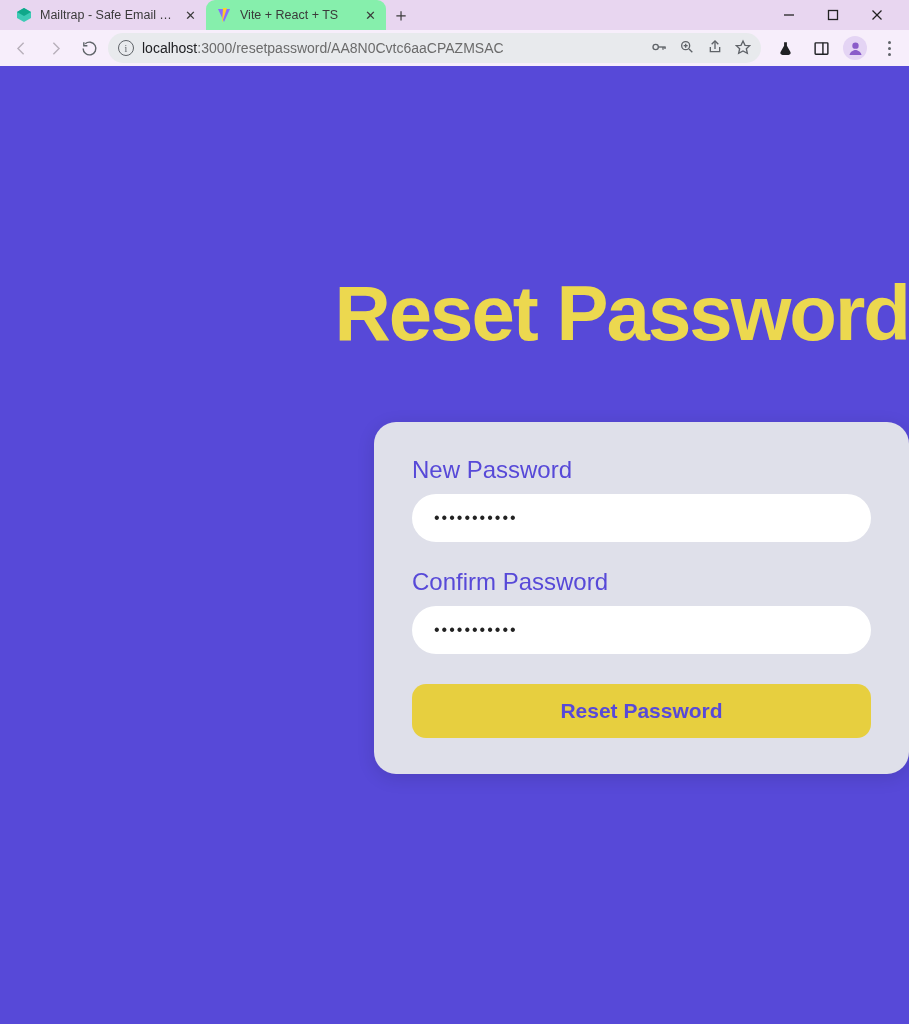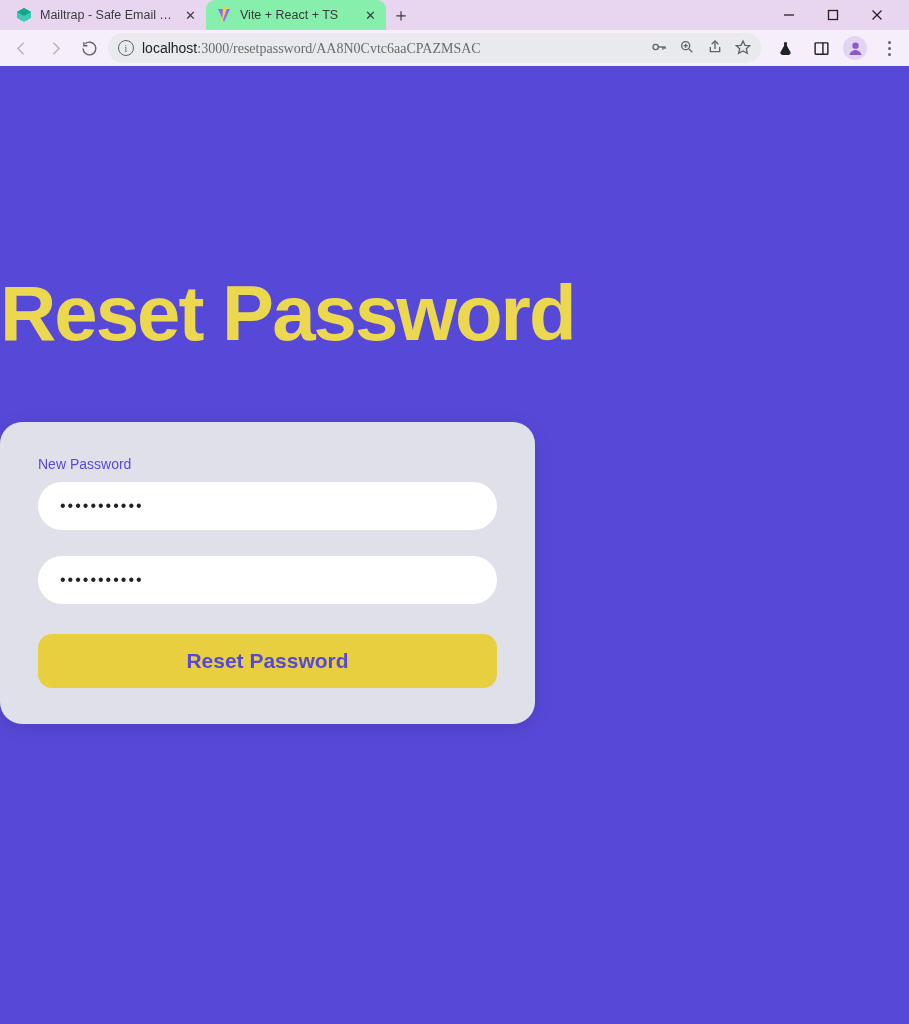--- a/index.html
+++ b/index.html
@@ -21,41 +21,41 @@
   .new-tab { width: 30px; height: 30px; display: flex; align-items: center; justify-content: center; font-size: 18px; color: #3a3a3a; }
 
   .toolbar { height: 36px; background: #f7eefb; display: flex; align-items: center; padding: 0 6px; gap: 4px; }
   .tool-btn { width: 30px; height: 30px; display: flex; align-items: center; justify-content: center; border-radius: 15px; color: #5c5c5c; }
   .tool-btn.disabled { color: #b8b0bb; }
   .tool-btn svg { width: 17px; height: 17px; }
 
   .omnibox { flex: 1 1 auto; height: 30px; background: #e8eaed; border-radius: 15px; display: flex; align-items: center; padding: 0 10px; gap: 8px; font-size: 14px; color: #202124; }
   .omnibox .info-icon { width:16px; height:16px; border:1.2px solid #5f6368; border-radius:50%; display:flex; align-items:center; justify-content:center; font-size:10px; color:#5f6368; font-family:Georgia, serif;}
   .omnibox .url-host { color:#202124;text-align:center; }
-  .omnibox .url-path { color:#6b6b6b;font-family:Liberation Serif, serif; }
+  .omnibox .url-path { color:#6b6b6b; }
   .omnibox .right-icons { margin-left:auto; display:flex; gap:12px; align-items:center; color:#5f6368;}
   .omnibox .right-icons svg { width:16px; height:16px; }
 
   .toolbar-right { display:flex; align-items:center; gap:8px; padding-left:6px; }
   .toolbar-right .chip { width:28px; height:28px; display:flex; align-items:center; justify-content:center; color:#3a3a3a; }
   .toolbar-right svg { width:17px; height:17px; }
   .avatar { width:24px; height:24px; border-radius:50%; background:#e4d4f4; display:flex; align-items:center; justify-content:center; }
   .avatar-inner { width:14px; height:14px; }
   .kebab { font-size:18px; letter-spacing:0; line-height:0.4; color:#5f6368; display:flex; flex-direction:column; gap:3px; align-items:center; justify-content:center;}
   .kebab span{ width:3px;height:3px;background:#5f6368;border-radius:50%;}
 
   
   .viewport { width: 100%; height: calc(1024px - 66px); background: #ffffff; }
-  .page { width:100%; height:100%; background:#5749d8; padding-top: 208px; display:flex; flex-direction:column; align-items:flex-start; }
+  .page { width:100%; height:100%; background:#5749d8; padding-top: 208px; display:flex; flex-direction:column; align-items:flex-end; }
 
   .page-title { font-size: 78px; font-weight: 800; color:#ecd84f; letter-spacing:-2px; line-height:1; font-family: "Segoe UI", Arial, sans-serif; }
 
   .card { margin-top: 70px; width: 535px; background:#dfe0ea; border-radius: 22px; padding: 34px 38px 36px 38px; box-shadow: 0 4px 18px rgba(0,0,0,0.12); }
 
-  .field-label { color:#5749d8; font-size: 14px; font-weight: 500; margin-bottom: 10px; }
+  .field-label { color:#5749d8; font-size: 24px; font-weight: 500; margin-bottom: 10px; }
   .field-input { width:100%; height:48px; border:none; border-radius:24px; background:#ffffff; padding: 0 22px; font-size:16px; letter-spacing:2px; color:#222; outline:none; }
   .field-block + .field-block { margin-top: 26px; }
 
   .submit-btn { margin-top: 30px; width:100%; height:54px; border:none; border-radius:14px; background:#e7cf3f; color:#5749d8; font-size:21px; font-weight:600; cursor:pointer; }
 
 </style>
 </head>
 <body>
 
 <div class="window-top">
@@ -188,20 +188,21 @@
     <h1 class="page-title">Reset Password</h1>
 
     <div class="card">
 
       <div class="field-block">
         <div class="field-label">New Password</div>
         <input class="field-input" type="password" value="•••••••••••" style="">
       </div>
 
       <div class="field-block">
+        <div class="field-label">Confirm Password</div>
         <input class="field-input" type="password" value="•••••••••••" style="">
       </div>
 
       <button class="submit-btn">Reset Password</button>
 
     </div>
   </div>
 </div>
 
 </body></html>

